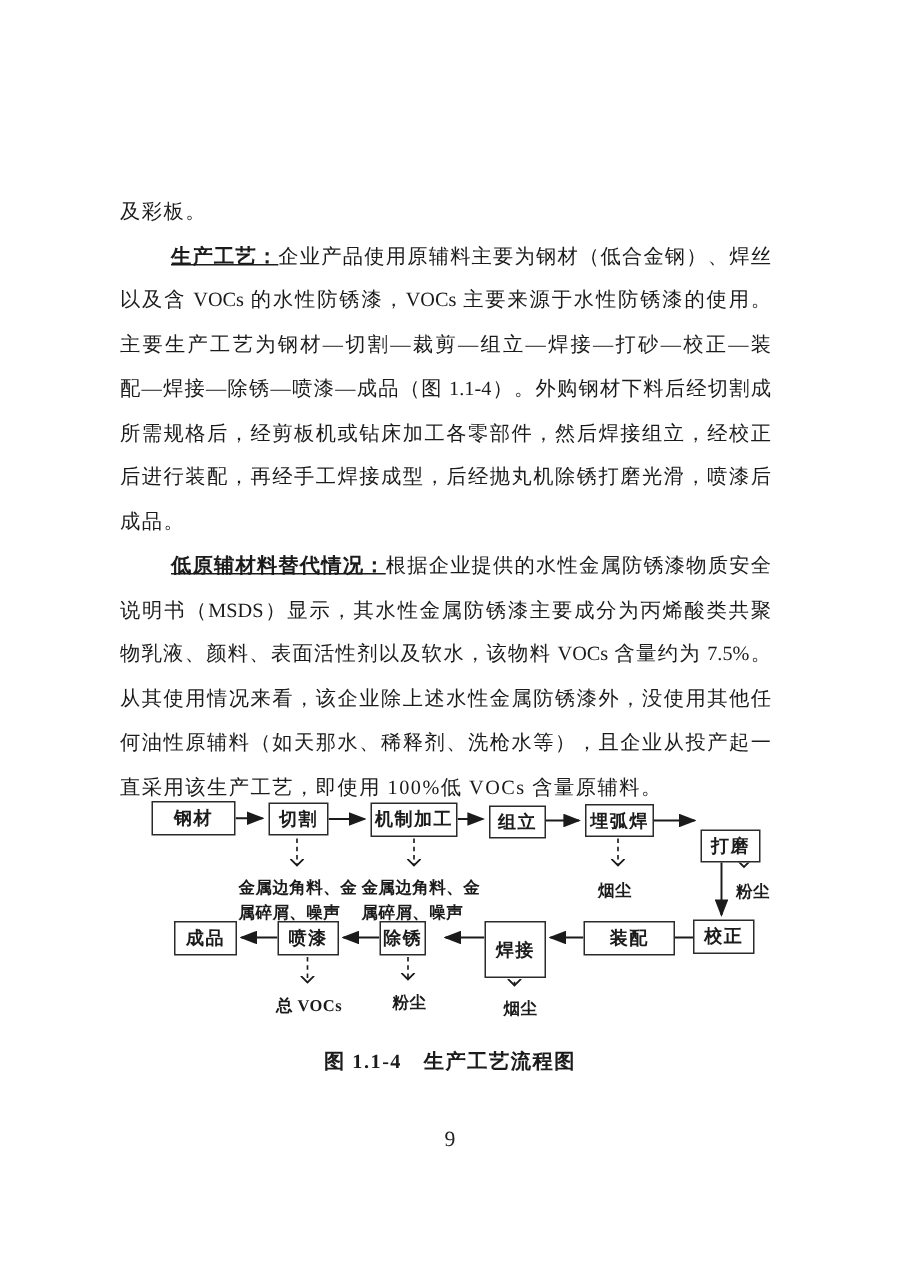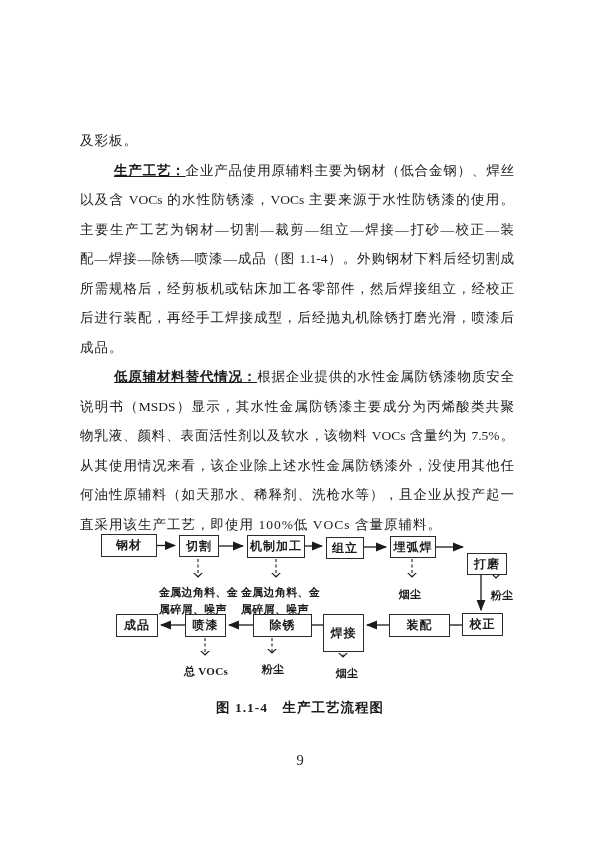--- a/index.html
+++ b/index.html
@@ -100,21 +100,21 @@
 
     <div class="fbox" style="left:16px;top:9px;width:56px;height:23px;">钢材</div>
     <div class="fbox" style="left:94px;top:10px;width:40px;height:22px;">切割</div>
     <div class="fbox" style="left:162px;top:10px;width:58px;height:23px;">机制加工</div>
     <div class="fbox" style="left:241px;top:12px;width:38px;height:22px;">组立</div>
     <div class="fbox" style="left:305px;top:11px;width:46px;height:22px;">埋弧焊</div>
     <div class="fbox" style="left:382px;top:28px;width:40px;height:22px;">打磨</div>
 
     <div class="fbox" style="left:31px;top:89px;width:42px;height:23px;">成品</div>
     <div class="fbox" style="left:100px;top:89px;width:41px;height:23px;">喷漆</div>
-    <div class="fbox" style="left:168px;top:89px;width:59px;height:23px;">除锈</div>
+    <div class="fbox" style="left:168px;top:89px;width:31px;height:23px;">除锈</div>
     <div class="fbox" style="left:238px;top:89px;width:41px;height:38px;">焊接</div>
     <div class="fbox" style="left:304px;top:89px;width:61px;height:23px;">装配</div>
     <div class="fbox" style="left:377px;top:88px;width:41px;height:23px;">校正</div>
 
     <div class="emi" style="left:74px;top:59px;width:80px;">金属边角料、金属碎屑、噪声</div>
     <div class="emi" style="left:156px;top:59px;width:80px;">金属边角料、金属碎屑、噪声</div>
     <div class="emi c" style="left:301px;top:61px;width:48px;">烟尘</div>
     <div class="emi c" style="left:399px;top:62px;width:36px;">粉尘</div>
     <div class="emi c" style="left:93px;top:138px;width:56px;">总 VOCs</div>
     <div class="emi c" style="left:164px;top:136px;width:48px;">粉尘</div>

